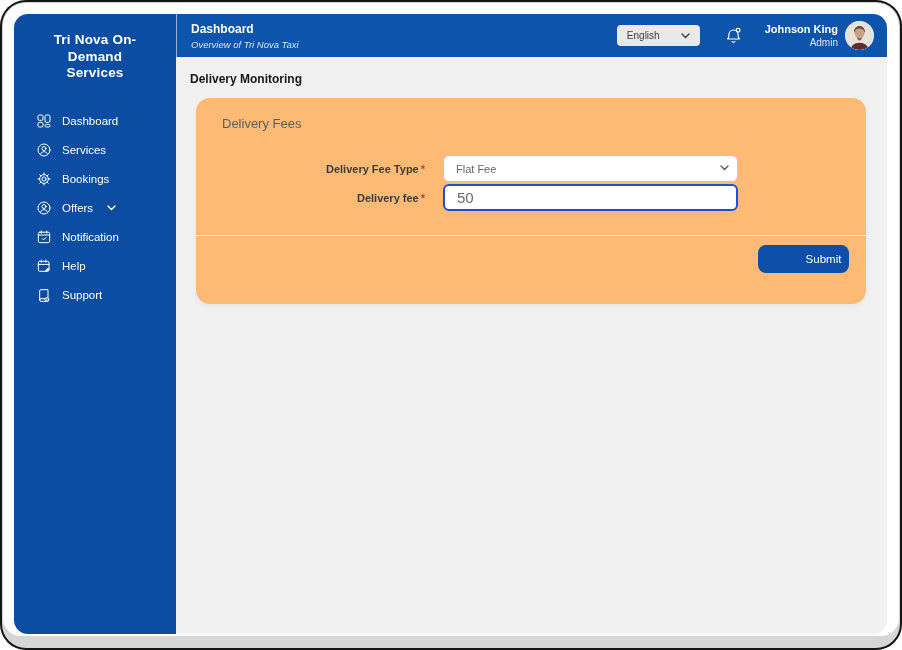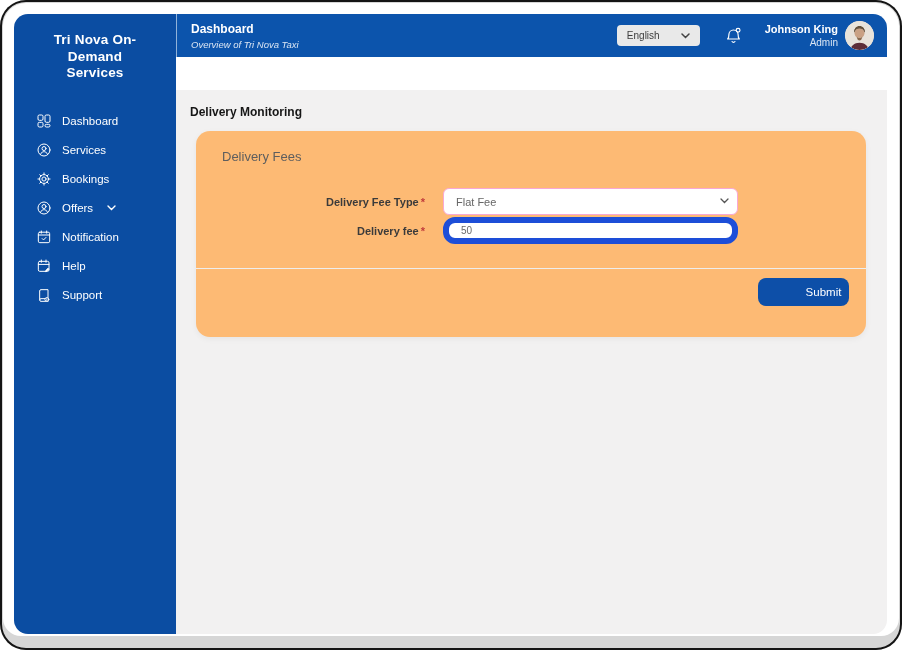--- a/index.html
+++ b/index.html
@@ -72,21 +72,20 @@
   .avatar {
     width: 29px; height: 29px; border-radius: 50%; overflow: hidden;
     display: inline-flex; background: #e8e3dc; cursor: pointer;
   }
 
   
   .content {
     flex: 1; background: #f2f1f1;
     border-radius: 0 0 14px 0;
     position: relative;
-    margin-top: 33px;
   }
   .heading {
     margin: 15px 0 0 14px;
     font-size: 12px; font-weight: bold; color: #161616;
   }
   .card {
     margin: 12px 21px 0 20px; height: 206px;
     background: #fdba74; border-radius: 14px;
     box-shadow: 0 2px 6px rgba(0,0,0,.05);
   }
@@ -102,22 +101,22 @@
   .select-wrap select {
     width: 100%; height: 100%;
     border: 1px solid #f9a8d4; border-radius: 6px; background: #fff;
     -webkit-appearance: none; appearance: none;
     padding: 0 24px 0 12px; font-size: 11px; color: #666;
     font-family: "Liberation Sans", sans-serif; cursor: pointer;
   }
   .select-caret { position: absolute; right: 9px; top: 10px; pointer-events: none; display: inline-flex; }
   .txt-input {
     margin-left: 18px; width: 295px; height: 27px;
-    border: 6px solid #1d4ed8; border-radius: 12px;
-    padding: 0 12px; font-size: 10px; color: #6a6a6a;
+    border: 2px solid #1d4ed8; border-radius: 6px;
+    padding: 0 12px; font-size: 15px; color: #6a6a6a;
     font-family: "Liberation Sans", sans-serif; outline: none;
   }
   .divider { margin-top: 24px; border-top: 1px solid #ededed; }
   .card-footer { display: flex; justify-content: flex-end; padding: 9px 17px 0; }
   .submit {
     width: 91px; height: 28px; border: none; border-radius: 8px;
     background: #0d4fa8; color: #ffffff; font-size: 11.5px;
     font-family: "Liberation Sans", sans-serif; cursor: pointer; padding-left: 40px;
   }
 </style>

